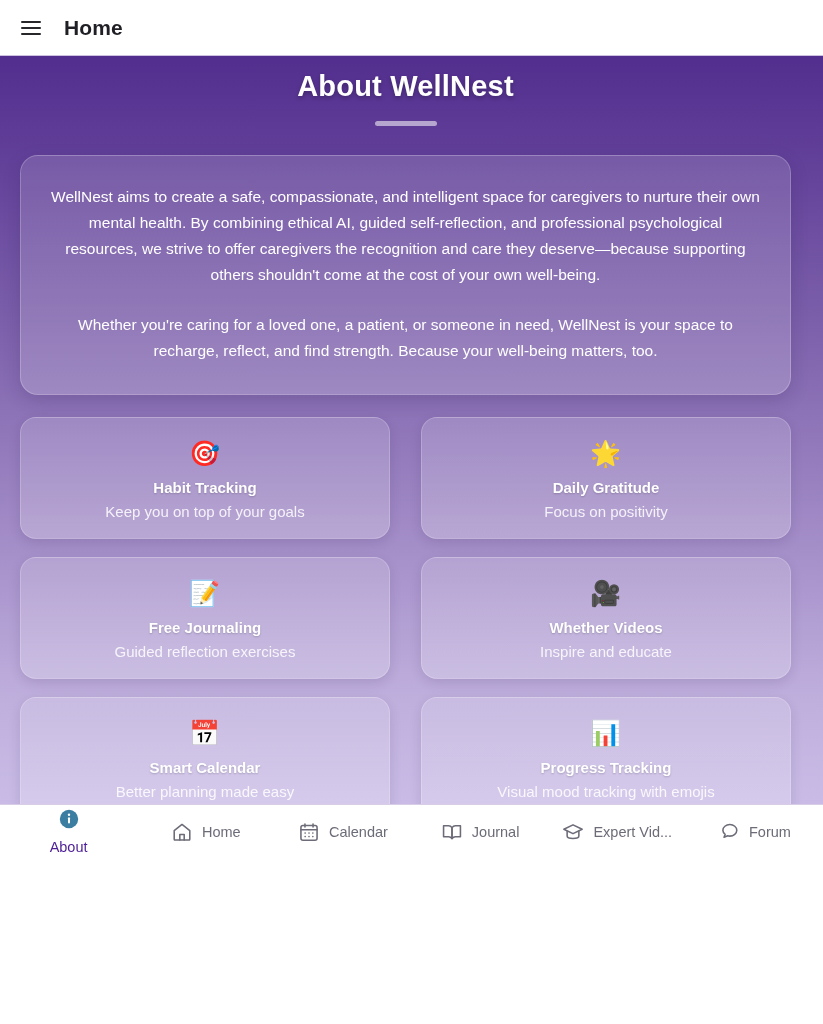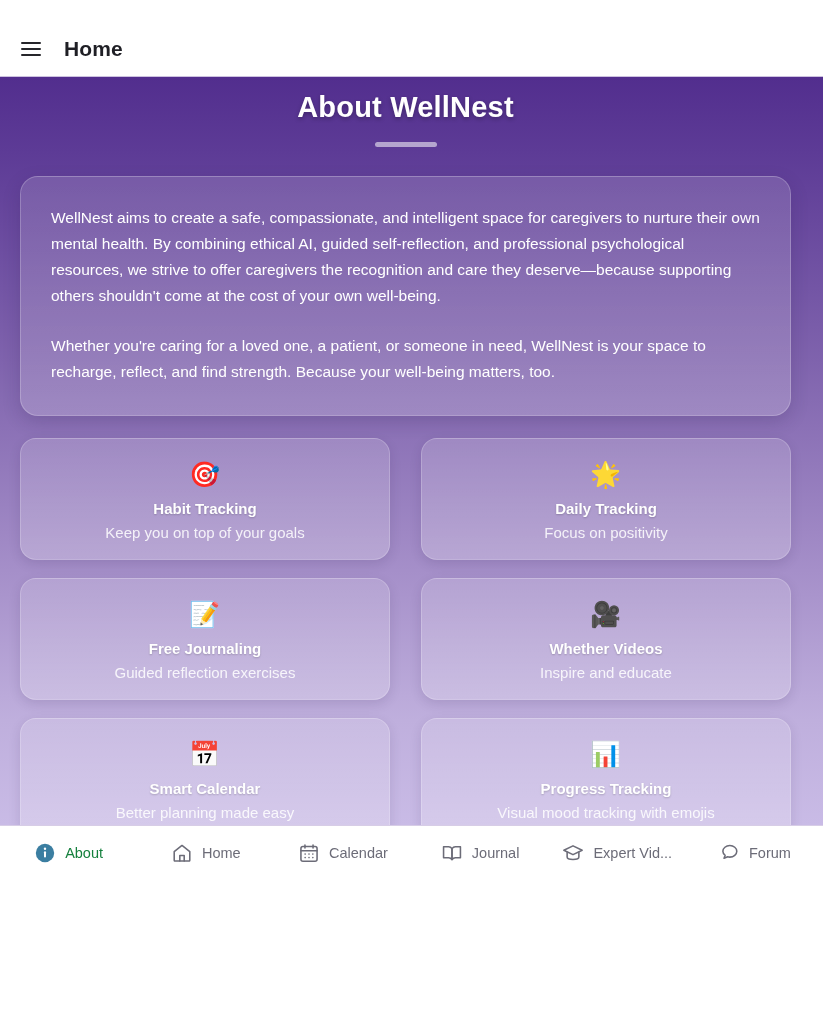--- a/index.html
+++ b/index.html
@@ -11,21 +11,20 @@
     font-family: "Liberation Sans", sans-serif;
   }
 
   #app {
     position: relative;
     width: 823px;
     height: 858px;
     background: #ffffff;
     display: flex;
     flex-direction: column;
-    margin-top: 21px;
   }
 
   
   .appbar {
     height: 56px;
     flex: 0 0 56px;
     background: #ffffff;
     display: flex;
     align-items: center;
     padding: 0 14px;
@@ -89,20 +88,21 @@
     background: linear-gradient(180deg, rgba(255,255,255,.14) 0%, rgba(255,255,255,.19) 100%);
     border: 1px solid rgba(255,255,255,.22);
     border-radius: 18px;
     padding: 28px 30px 30px 30px;
     box-shadow: 0 6px 18px rgba(40,20,70,.18);
   }
   .mission-card p {
     color: #ffffff;
     font-size: 15.5px;
     line-height: 26px;
+    text-align: center;
   }
   .mission-card p + p { margin-top: 24px; }
 
   
   .section-title {
     text-align: center;
     color: #ffffff;
     font-size: 24px;
     font-weight: bold;
     margin-top: 34px;
@@ -161,21 +161,21 @@
     display: flex;
     align-items: center;
     justify-content: center;
     gap: 9px;
     height: 100%;
     cursor: pointer;
     color: #6c6c78;
     font-size: 14.5px;
     white-space: nowrap;
   }
-  .nav-item.active { color: #15803d; }
+  .nav-item.active { color: #4c1d95; flex-direction: column; }
   .nav-icon {
     width: 22px;
     height: 22px;
     display: inline-flex;
     align-items: center;
     justify-content: center;
     flex: 0 0 22px;
   }
   .nav-icon svg { display: block; }
 </style>
@@ -207,21 +207,21 @@
     <div class="feature-grid">
 
       <div class="feature-card">
         <span class="feature-emoji">🎯</span>
         <span class="feature-name">Habit Tracking</span>
         <span class="feature-desc">Keep you on top of your goals</span>
       </div>
 
       <div class="feature-card">
         <span class="feature-emoji">🌟</span>
-        <span class="feature-name">Daily Tracking</span>
+        <span class="feature-name">Daily Gratitude</span>
         <span class="feature-desc">Focus on positivity</span>
       </div>
 
       <div class="feature-card">
         <span class="feature-emoji">📝</span>
         <span class="feature-name">Free Journaling</span>
         <span class="feature-desc">Guided reflection exercises</span>
       </div>
 
       <div class="feature-card">

